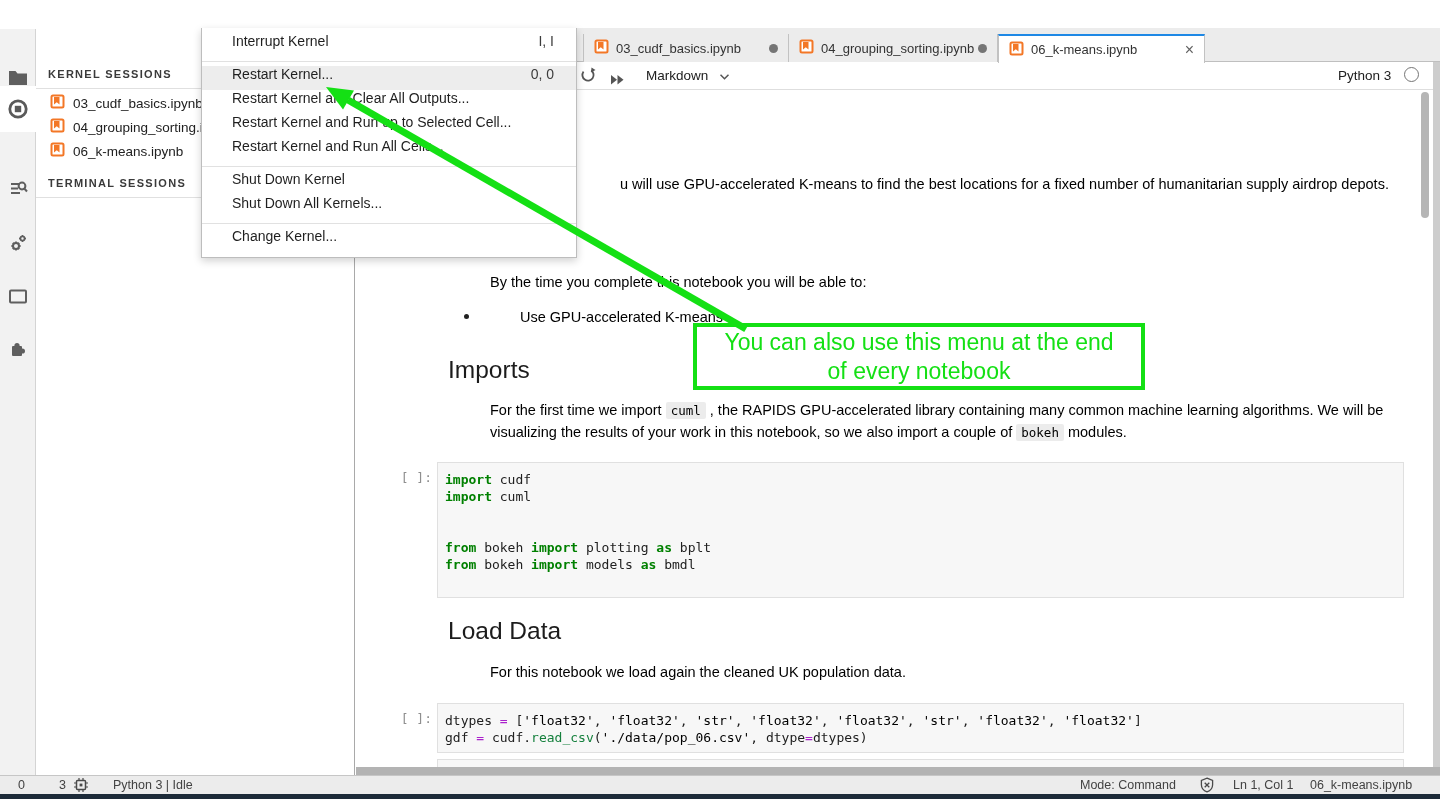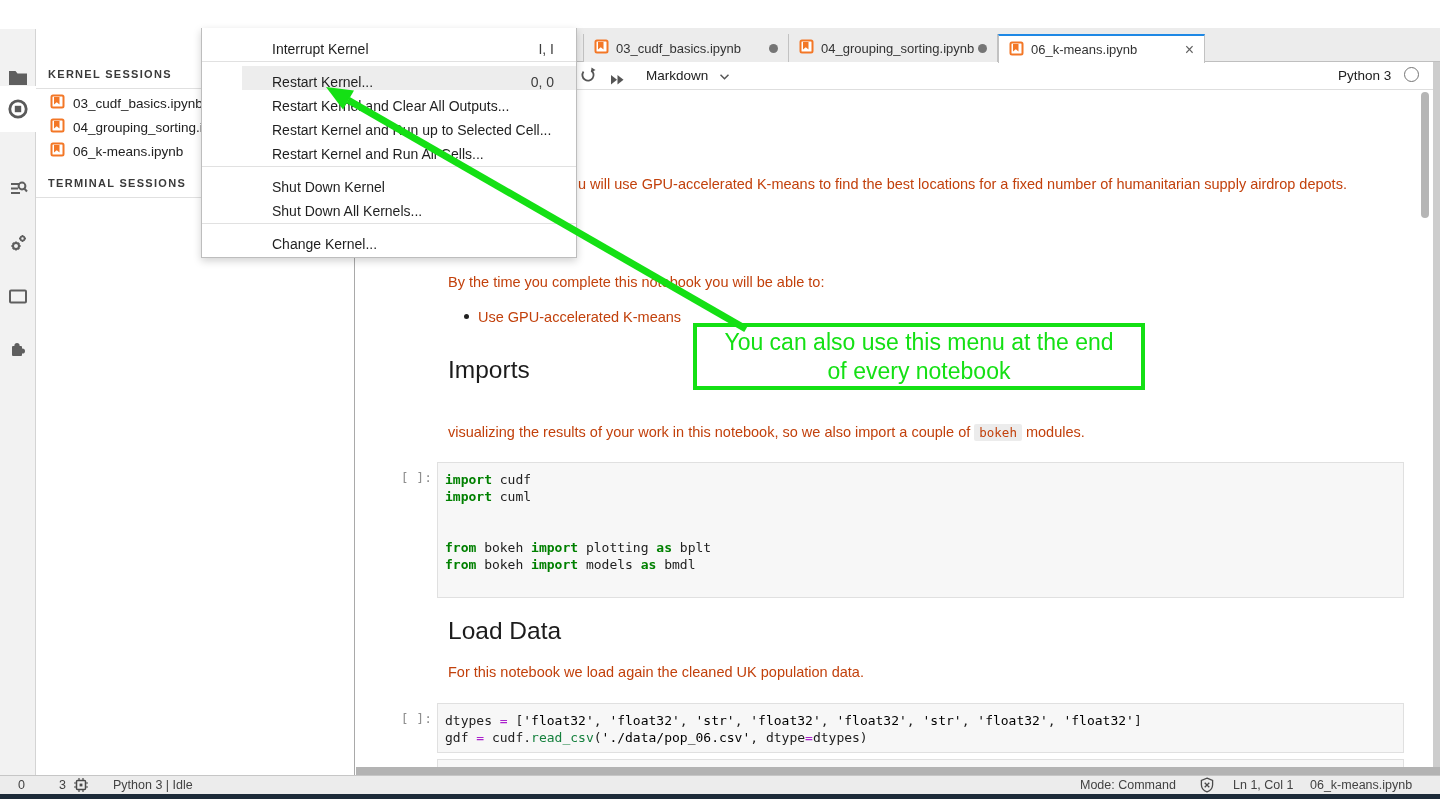--- a/index.html
+++ b/index.html
@@ -13,21 +13,21 @@
   
   .menubar { left:0; top:0; width:1440px; height:29px; background:#fdfdfd; border-bottom:1px solid #c2c2c2; z-index:20; }
   .menubar .mitem { position:absolute; top:0; height:28px; line-height:28px; font-size:14px; color:#1f1f1f; cursor:default; }
   .menubar .open-box { position:absolute; left:201px; top:0; width:54px; height:29px; background:#fff;
                        border-left:1px solid #bdbdbd; border-right:1px solid #bdbdbd; z-index:101;
                        text-align:center; line-height:28px; font-size:14px; color:#1f1f1f; }
 
   
   .dropdown { left:201px; top:28px; width:376px; background:#fff; border:1px solid #bdbdbd; border-top:none;
               box-shadow:0 3px 8px rgba(0,0,0,.18); z-index:100; padding:5px 0; }
-  .dd-row { height:24px; display:flex; align-items:flex-end; padding:0 22px 0 30px; font-size:14px; color:#1f1f1f;margin-left:40px; }
+  .dd-row { height:24px; display:flex; align-items:flex-start; padding:0 22px 0 30px; font-size:14px; color:#1f1f1f; }
   .dd-row.hl { background:#ededed; }
   .dd-short { margin-left:auto; color:#3c3c3c; }
   .dd-sep { border-top:1px solid #e1e1e1; margin:4px 0; }
 
   
   .sidebar { left:0; top:29px; width:36px; height:746px; background:#f2f2f2; border-right:1px solid #d4d4d4; }
   .side-active { position:absolute; left:0; width:36px; top:57px; height:46px; background:#fff; }
   .side-icon { position:absolute; left:0; width:35px; height:30px; display:flex; align-items:center; justify-content:center; color:#5f5f5f; }
 
   
@@ -48,21 +48,21 @@
   .tab .x { margin-left:auto; font-size:16px; color:#616161; line-height:1; }
 
   
   .toolbar { left:356px; top:62px; width:1084px; height:28px; background:#fff; border-bottom:1px solid #dedede; }
   .tb-item { position:absolute; color:#555; }
   .kernel-name { font-size:13.5px; color:#212121; }
   .kernel-circle { width:15px; height:15px; border:1.6px solid #757575; border-radius:50%; }
 
   
   .content { left:356px; top:90px; width:1084px; height:677px; background:#fff; }
-  .md { font-size:14.5px; color:#c2410c; white-space:nowrap; }
+  .md { font-size:14.5px; color:#000000; white-space:nowrap;padding-left:42px; }
   .h2 { font-size:24.5px; font-weight:normal; color:#1c1c1c; white-space:nowrap; }
   .bullet-dot { width:5px; height:5px; border-radius:50%; background:#212121; }
   .codechip, .tok-icode { font-family:"DejaVu Sans Mono", monospace; font-size:12.5px; background:#ececec; border-radius:2px; padding:1px 5px; }
   .prompt { font-family:"DejaVu Sans Mono", monospace; font-size:13px; color:#8f8f8f; width:54px; text-align:right; }
   .codecell { background:#f7f7f7; border:1px solid #e0e0e0; padding:8px 8px 16px 7px; font-family:"DejaVu Sans Mono", monospace; font-size:13px; color:#212121; }
   .code-line { height:17px; line-height:17px; white-space:pre; }
   .tok-kw { color:#008000; font-weight:bold; }
   .tok-op { color:#aa22cc; }
   .tok-str { color:#000000; }
   .tok-fn { color:#15803d; }
@@ -234,20 +234,21 @@
   <div class="abs md" style="left:448px;top:274px">By the time you complete this notebook you will be able to:</div>
   <div class="abs bullet-dot" style="left:464px;top:314px"></div>
   <div class="abs md" style="left:478px;top:309px">Use GPU-accelerated K-means</div>
 
   <div class="abs anno-box">
     <div>You can also use this menu at the end</div>
     <div>of every notebook</div>
   </div>
 
   <div class="abs h2" style="left:448px;top:356px">Imports</div>
+  <div class="abs md" style="left:448px;top:402px"><span>For the first time we import </span><span class="tok-icode">cuml</span><span> , the RAPIDS GPU-accelerated library containing many common machine learning algorithms. We will be</span></div>
   <div class="abs md" style="left:448px;top:424px"><span>visualizing the results of your work in this notebook, so we also import a couple of </span><span class="tok-icode">bokeh</span><span> modules.</span></div>
 
   <div class="abs prompt" style="left:378px;top:470px">[ ]:</div>
   <div class="abs codecell" style="left:437px;top:462px;width:967px;height:136px">
     <div class="code-line"><span class="tok-kw">import</span><span> cudf</span></div>
     <div class="code-line"><span class="tok-kw">import</span><span> cuml</span></div>
     <div class="code-line"><span></span></div>
     <div class="code-line"><span></span></div>
     <div class="code-line"><span class="tok-kw">from</span><span> bokeh </span><span class="tok-kw">import</span><span> plotting </span><span class="tok-kw">as</span><span> bplt</span></div>
     <div class="code-line"><span class="tok-kw">from</span><span> bokeh </span><span class="tok-kw">import</span><span> models </span><span class="tok-kw">as</span><span> bmdl</span></div>

